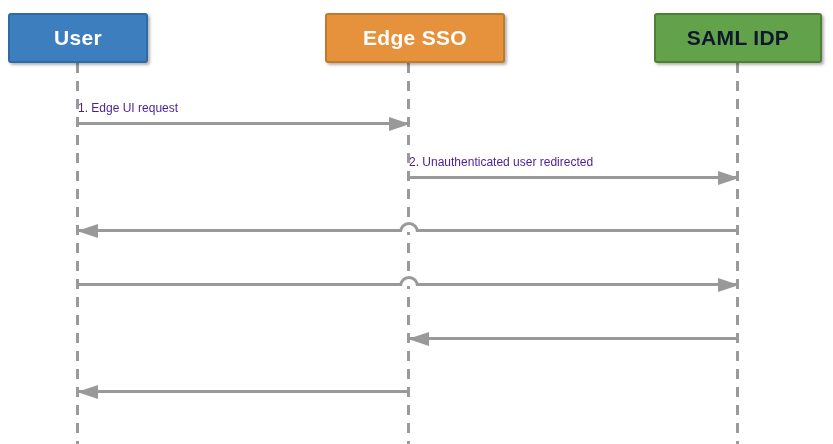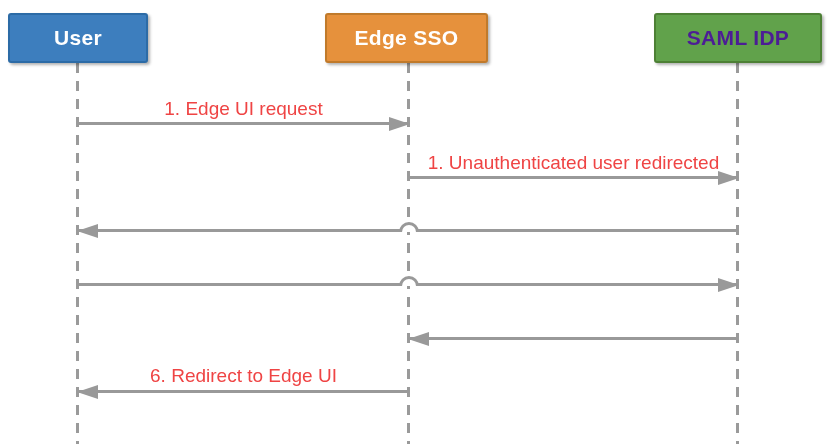--- a/index.html
+++ b/index.html
@@ -13,21 +13,21 @@
   .ll-user{left:76px;}
   .ll-edge{left:407px;}
   .ll-idp{left:736px;}
 
   
   .actor{position:absolute;top:13px;height:50px;box-sizing:border-box;z-index:5;
     border:2px solid;border-radius:3px;display:flex;align-items:center;justify-content:center;
     color:#fff;font-weight:bold;font-size:21px;letter-spacing:.3px;
     box-shadow:2px 2px 3px rgba(0,0,0,.3);}
   .actor-user{left:8px;width:140px;background:#3d7ebe;border-color:#2c6ba6;}
-  .actor-edge{left:325px;width:163px;background:#e6913c;border-color:#c07a2b;}
+  .actor-edge{left:325px;width:180px;background:#e6913c;border-color:#c07a2b;}
   .actor-idp{left:654px;width:168px;background:#61a24b;border-color:#4d8035;}
 
   
   .line{position:absolute;height:0;border-top:3px solid #999;z-index:2;}
   .line-1{left:78px;width:331px;top:122px;}
   .line-2{left:409px;width:329px;top:176px;}
   .line-3{left:78px;width:660px;top:229px;}
   .line-4{left:78px;width:660px;top:283px;}
   .line-5{left:409px;width:329px;top:337px;}
   .line-6{left:78px;width:331px;top:390px;}
@@ -38,64 +38,63 @@
   .arrow.right{right:-1px;border-left:21px solid #999;}
   .arrow.left{left:-1px;border-right:21px solid #999;}
 
   
   .hop{position:absolute;width:20px;height:10px;top:-10px;box-sizing:border-box;
     background:#fff;border:3px solid #999;border-bottom:none;
     border-radius:10px 10px 0 0;z-index:3;}
   .hop-edge{left:321px;}
 
   
-  .lbl{position:absolute;font-size:19px;line-height:19px;color:#ef4444;
-    text-align:center;z-index:4;white-space:nowrap;}
+  .lbl{position:absolute;font-size:12px;line-height:19px;color:#4c1d95;
+    z-index:4;white-space:nowrap;}
   .lbl-1{left:78px;width:331px;top:99px;}
   .lbl-2{left:409px;width:329px;top:153px;}
   .lbl-3{left:409px;width:329px;top:206px;}
   .lbl-4{left:78px;width:331px;top:260px;}
   .lbl-5{left:409px;width:329px;top:313px;}
   .lbl-6{left:78px;width:331px;top:366px;}
 </style>
 </head>
 <body>
 
 <div class="stage">
 
   <div class="lifeline ll-user"></div>
   <div class="lifeline ll-edge"></div>
   <div class="lifeline ll-idp"></div>
 
   <div class="actor actor-user" style="background-color: rgb(61, 126, 190); border-color: rgb(44, 107, 166); color: rgb(255, 255, 255);">User</div>
   <div class="actor actor-edge" style="background-color: rgb(230, 145, 60); border-color: rgb(192, 122, 43); color: rgb(255, 255, 255);">Edge SSO</div>
-  <div class="actor actor-idp" style="background-color: rgb(97, 162, 75); border-color: rgb(77, 128, 53); color: #4c1d95;">SAML IDP</div>
+  <div class="actor actor-idp" style="background-color: rgb(97, 162, 75); border-color: rgb(77, 128, 53); color: #0f172a;">SAML IDP</div>
 
   <div class="lbl lbl-1">1. Edge UI request</div>
   <div class="line line-1">
     <span class="arrow right"></span>
   </div>
 
-  <div class="lbl lbl-2">1. Unauthenticated user redirected</div>
+  <div class="lbl lbl-2">2. Unauthenticated user redirected</div>
   <div class="line line-2">
     <span class="arrow right"></span>
   </div>
 
   <div class="line line-3">
     <span class="hop hop-edge"></span>
     <span class="arrow left"></span>
   </div>
 
   <div class="line line-4">
     <span class="hop hop-edge"></span>
     <span class="arrow right"></span>
   </div>
 
   <div class="line line-5">
     <span class="arrow left"></span>
   </div>
 
-  <div class="lbl lbl-6">6. Redirect to Edge UI</div>
   <div class="line line-6">
     <span class="arrow left"></span>
   </div>
 
 </div>
 
 </body></html>

